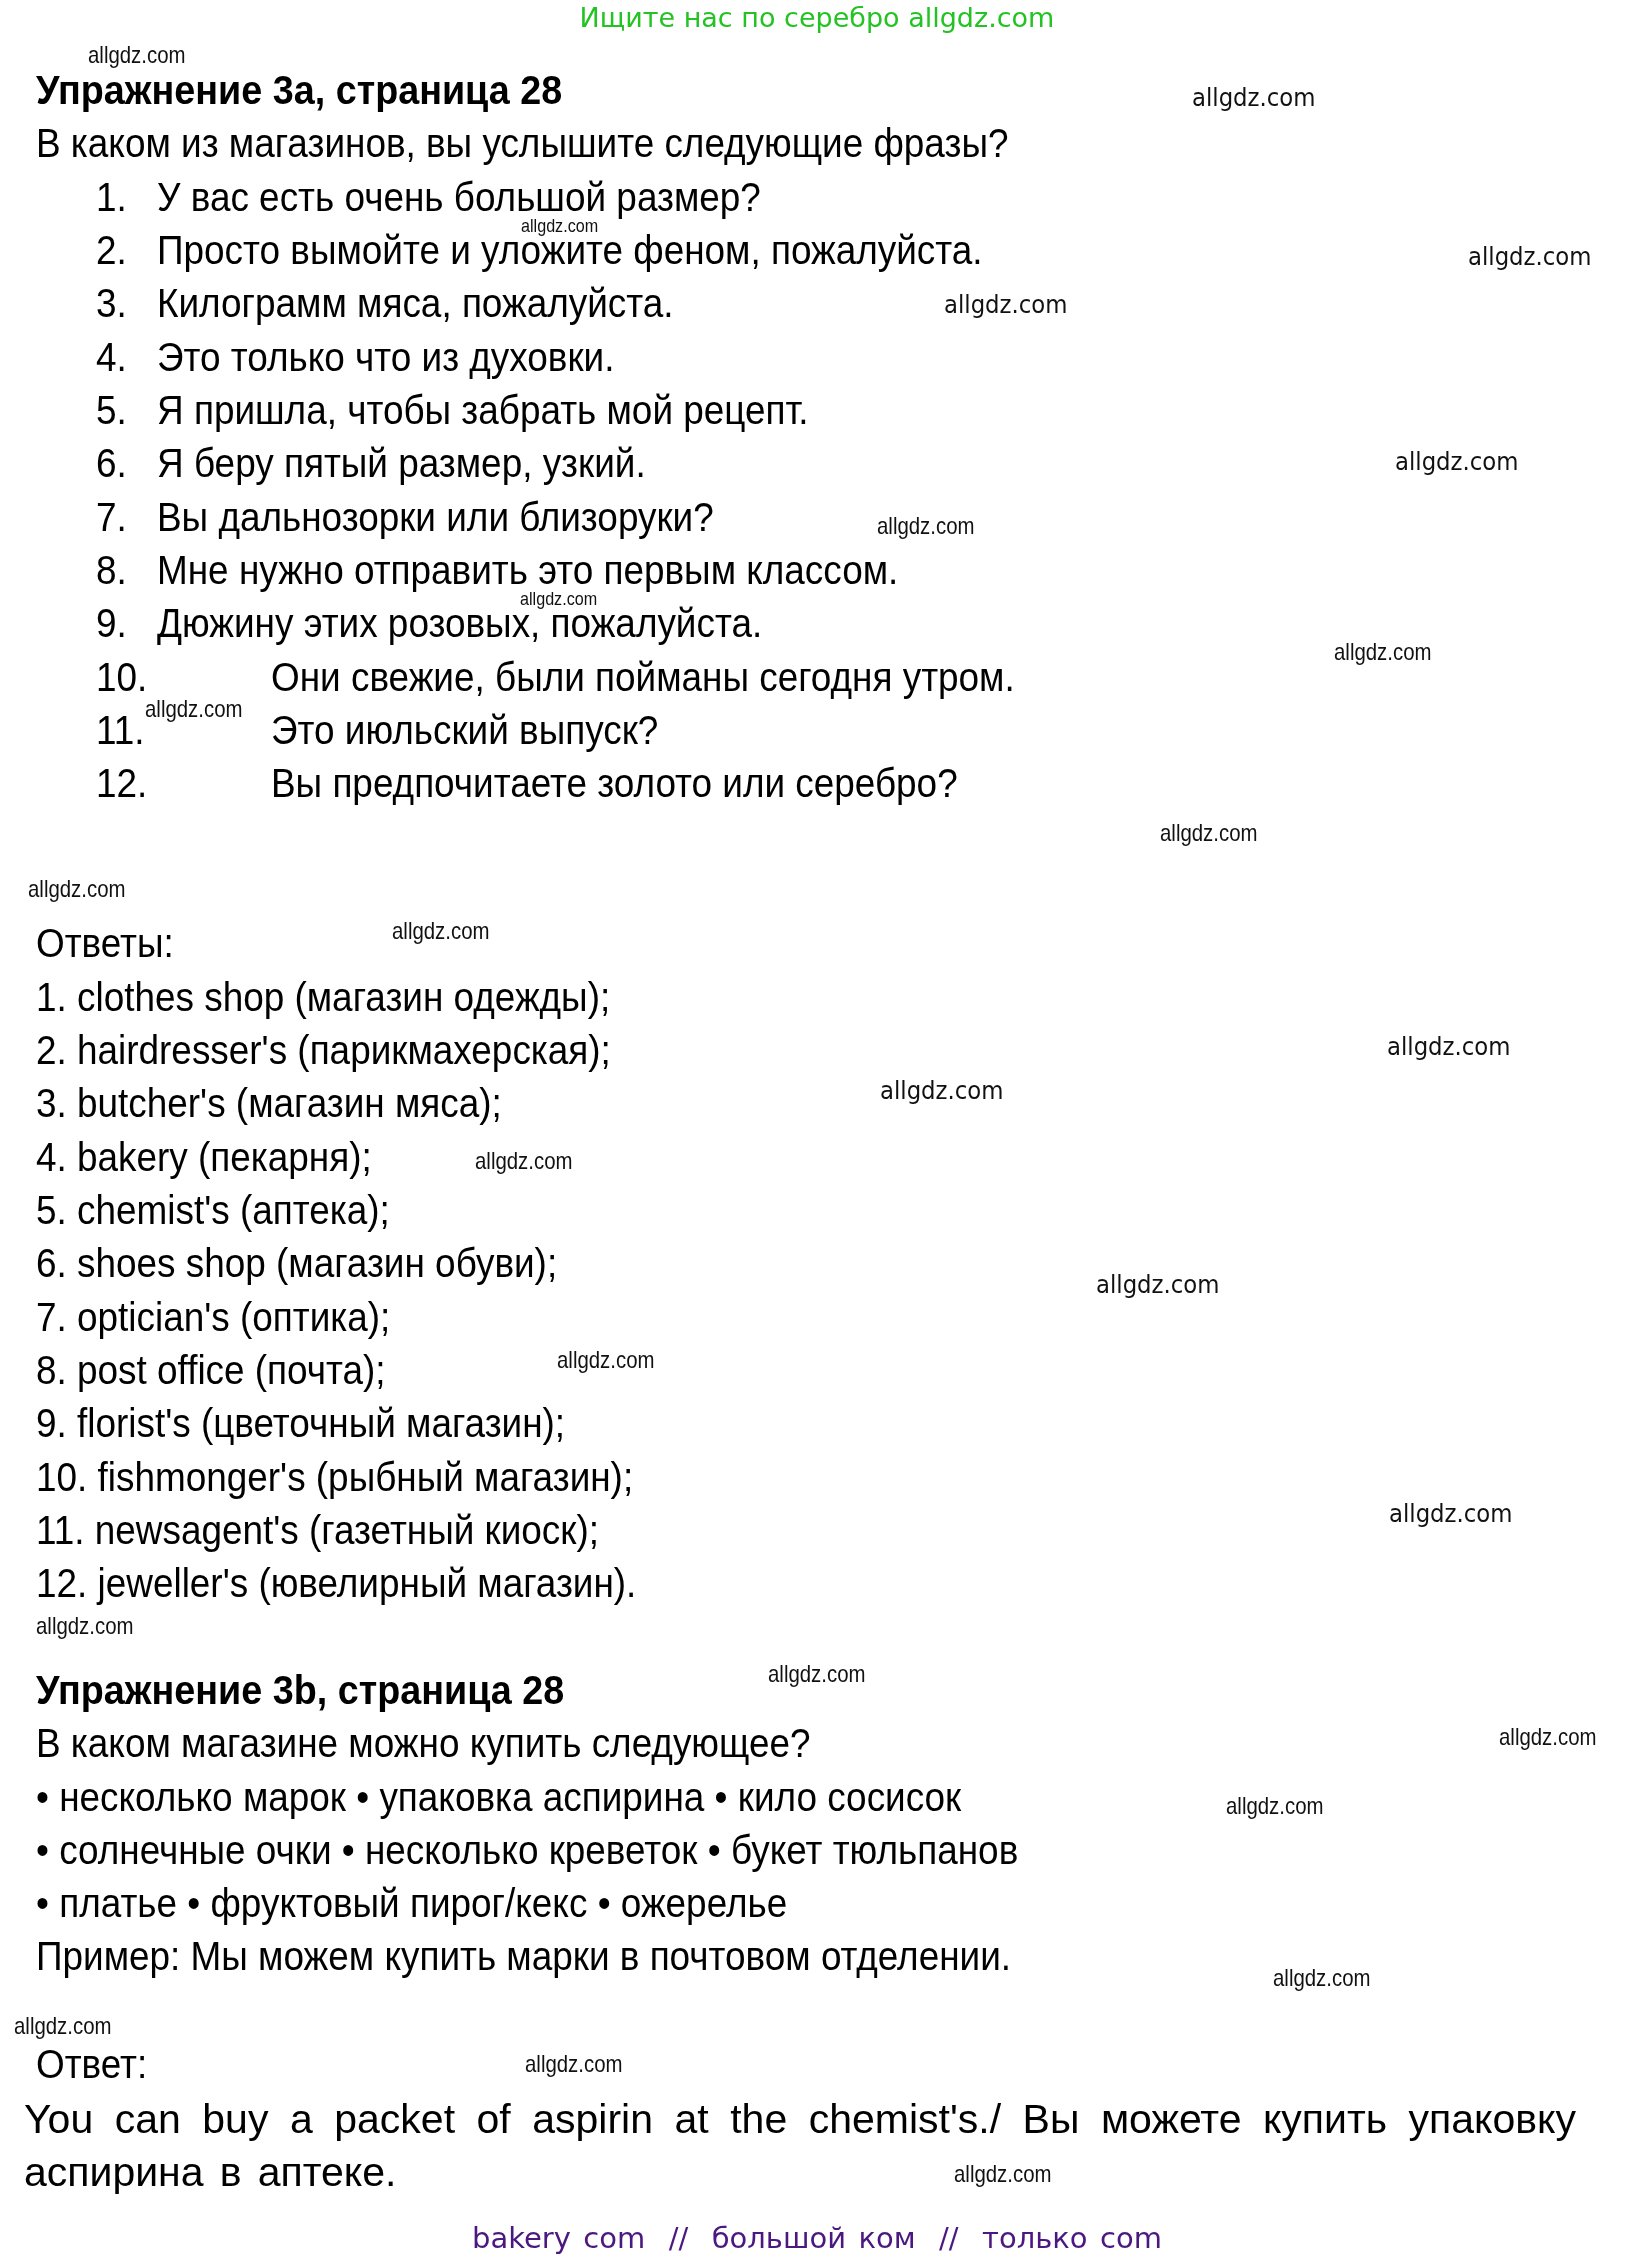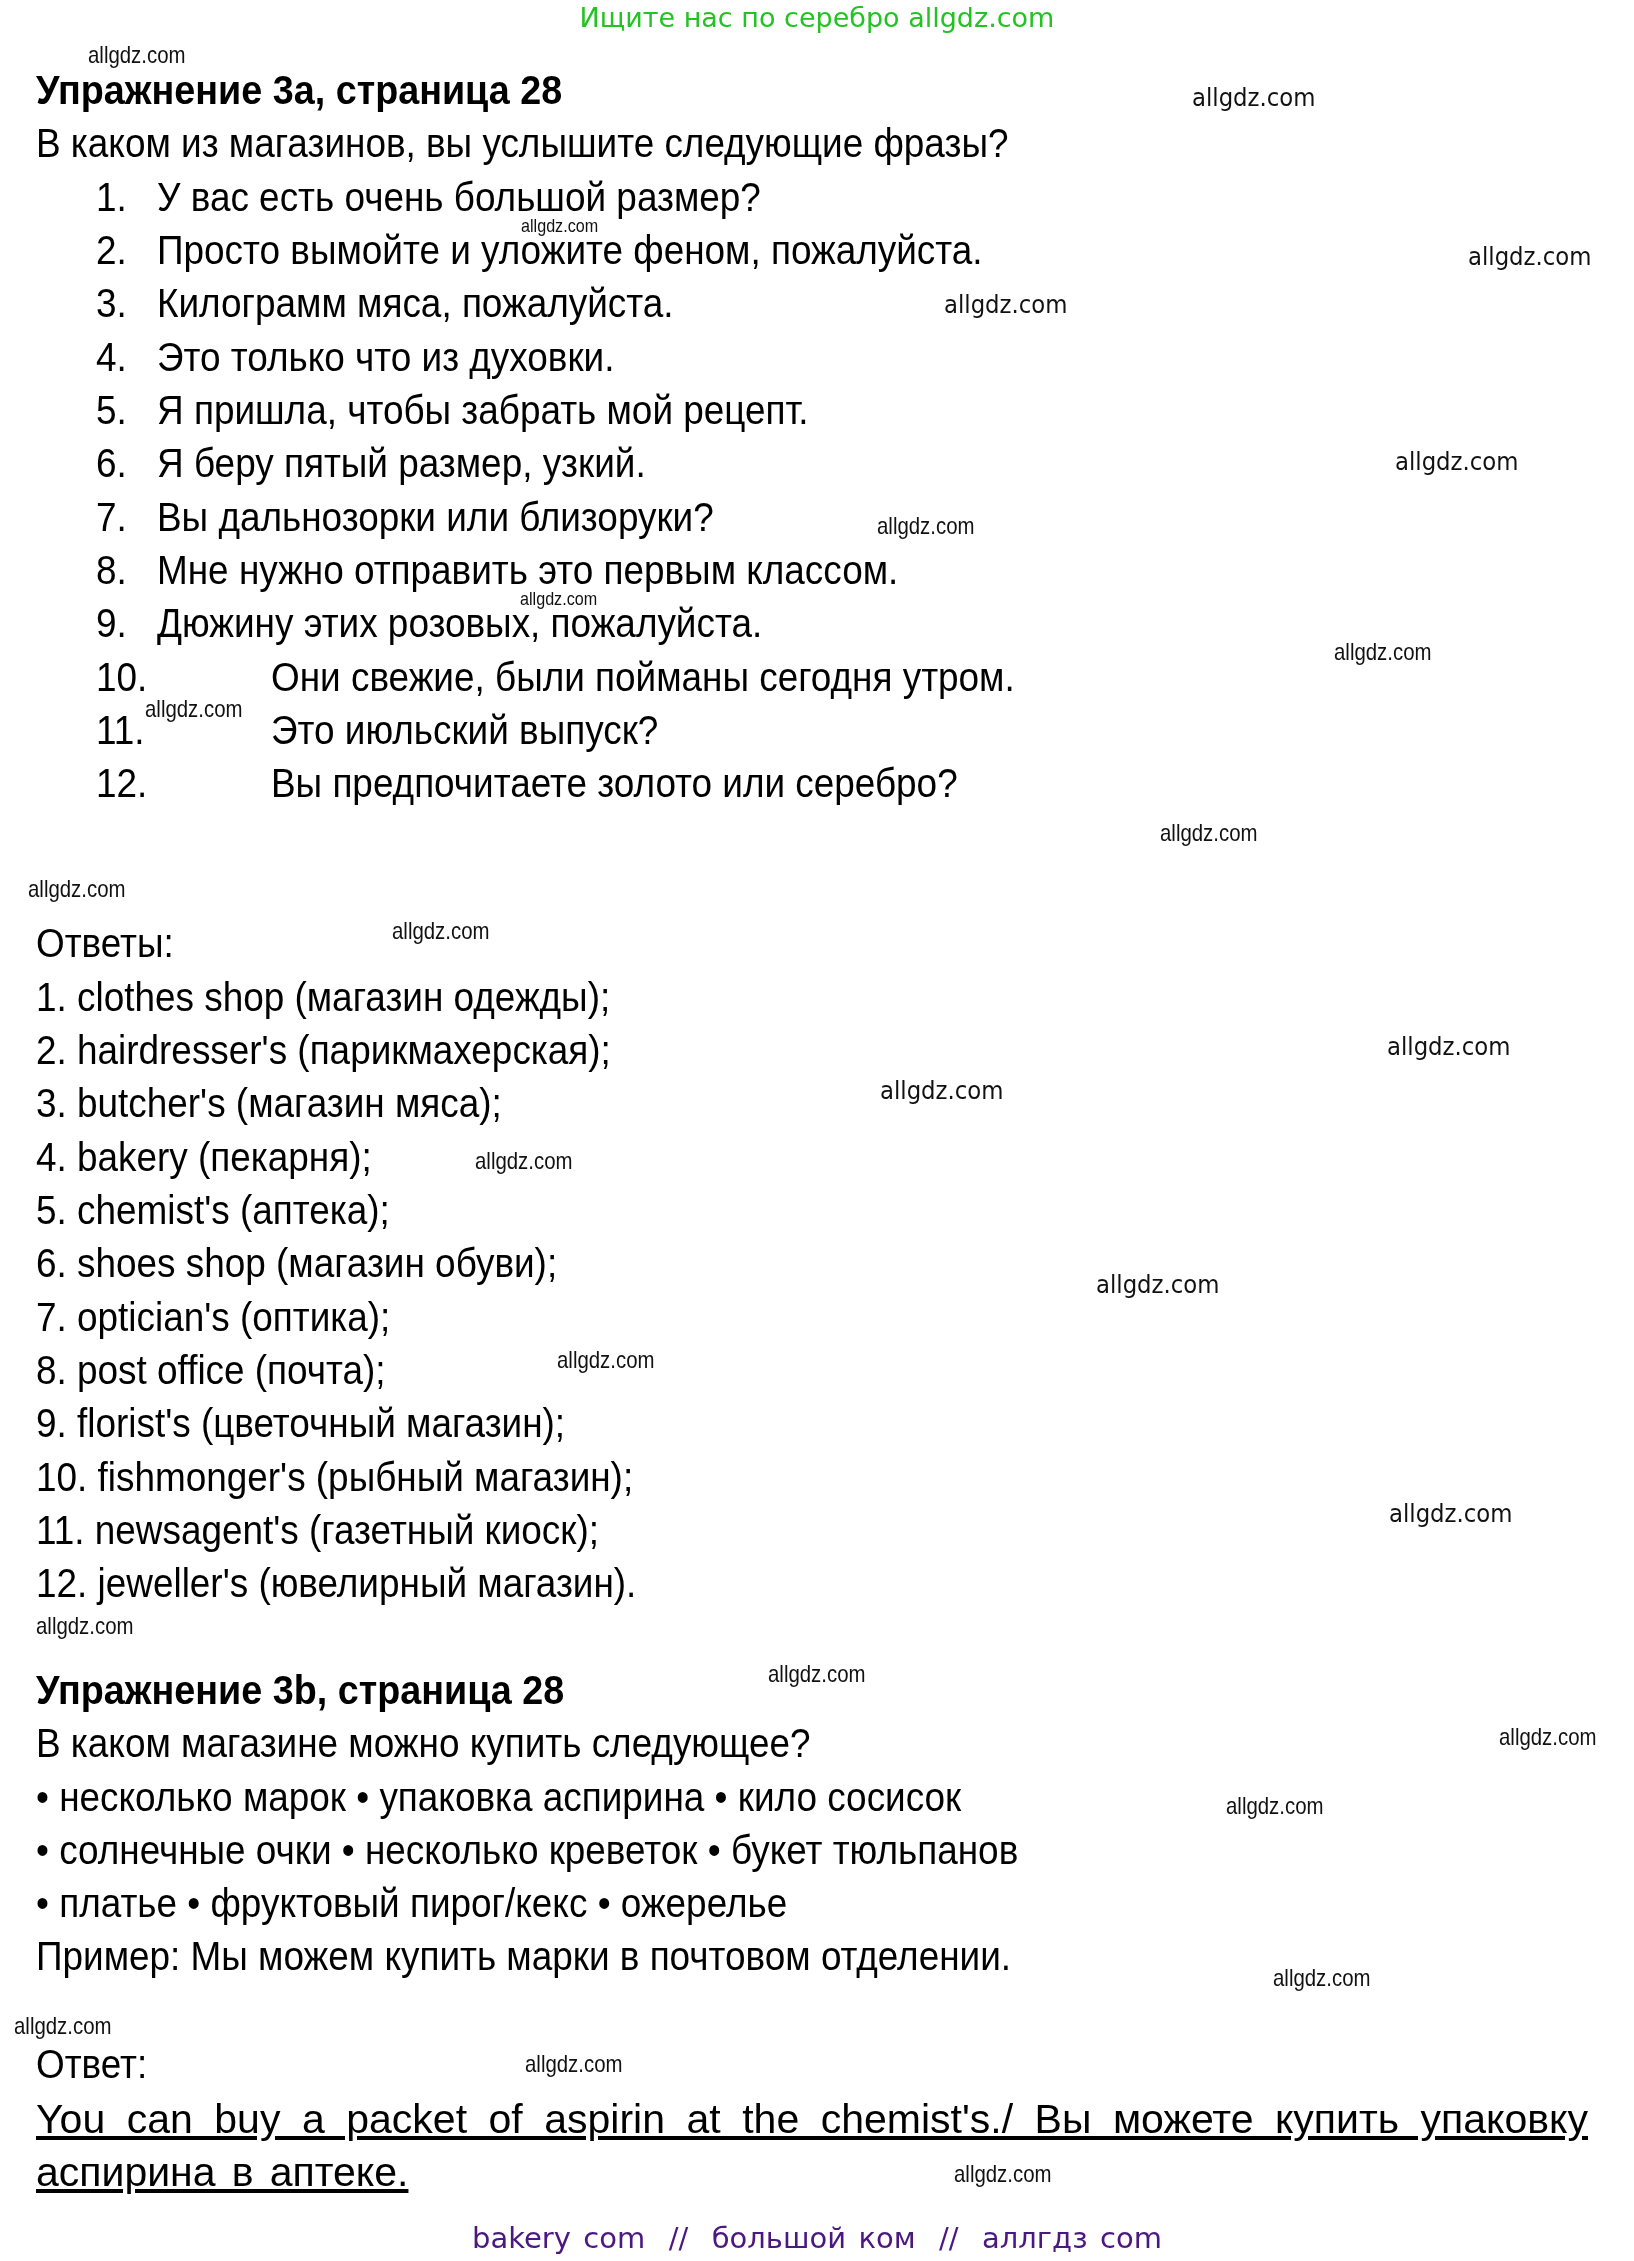--- a/index.html
+++ b/index.html
@@ -61,28 +61,27 @@
     }
     .wm-wide {
       font-size: 24px;
       color: #111111;
       font-family: "DejaVu Sans", sans-serif;
       transform: scaleX(0.95);
       transform-origin: left center;
     }
     .justified {
       position: absolute;
-      left: 36px;
+      left: 24px;
       width: 1552px;
       font-size: 41px;
       line-height: 53px;
       text-align: justify;
       text-align-last: left;
       word-spacing: 4.8px;
-      text-decoration: underline;
     }
     .footer {
       position: absolute;
       top: 2221px;
       left: 0;
       width: 1634px;
       text-align: center;
       font-size: 29px;
       color: #4b1780;
       font-family: "DejaVu Sans", sans-serif;
@@ -202,15 +201,15 @@
 <div class="abs wm" style="left:525px; top:2052px;">allgdz.com</div>
 
 <div class="justified" style="top:2093px;">You can buy a packet of aspirin at the chemist's./ Вы можете купить упаковку аспирина в аптеке.</div>
 <div class="abs wm" style="left:954px; top:2162px;">allgdz.com</div>
 
 <div class="footer">
   <span>bakery com</span>
   <span class="sep">//</span>
   <span>большой ком</span>
   <span class="sep">//</span>
-  <span>аллгдз com</span>
+  <span>только com</span>
 </div>
 
 
 </body></html>

